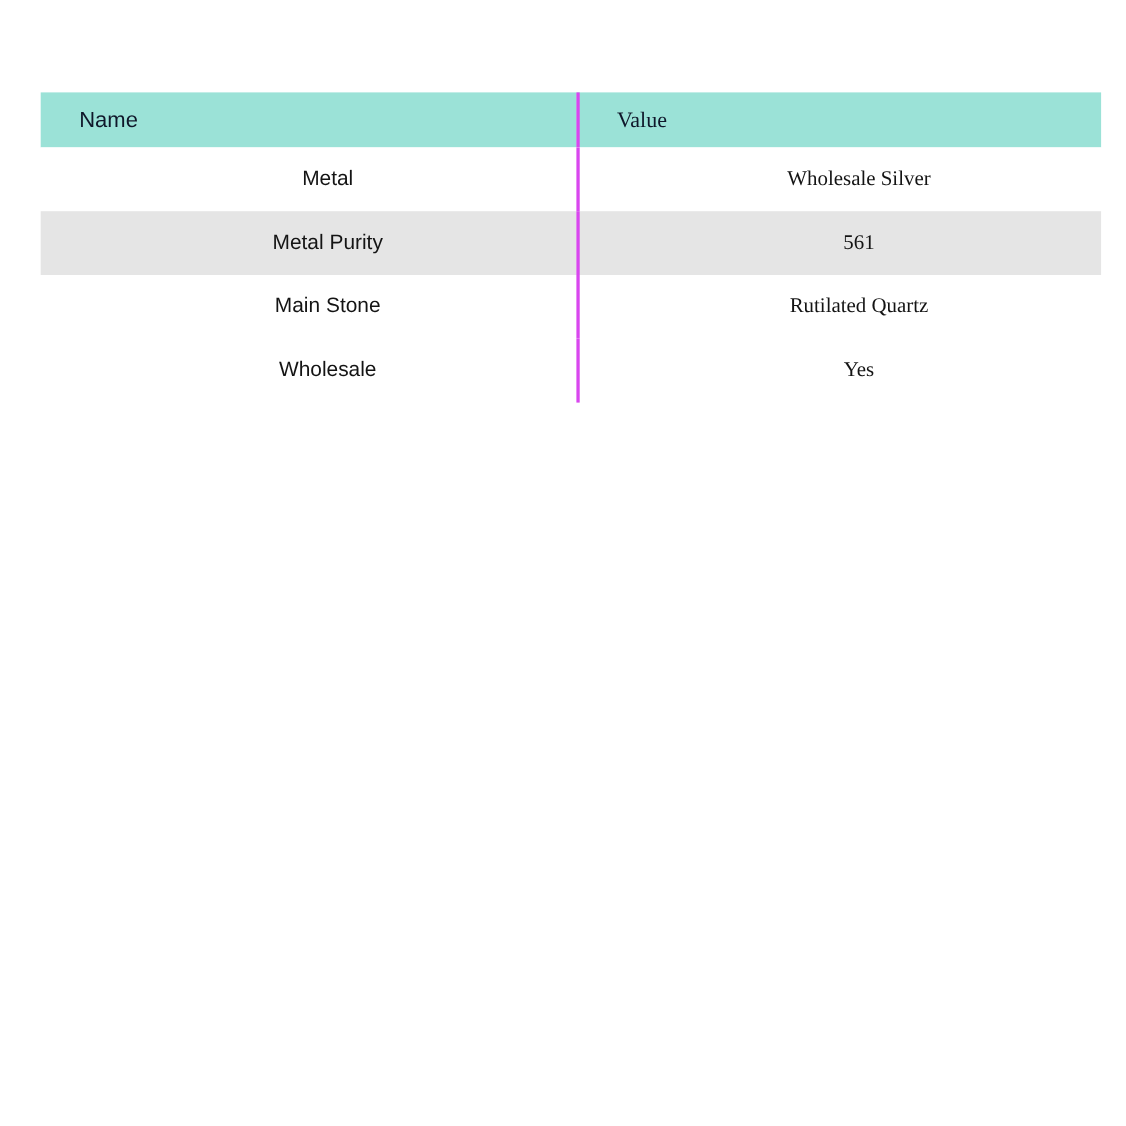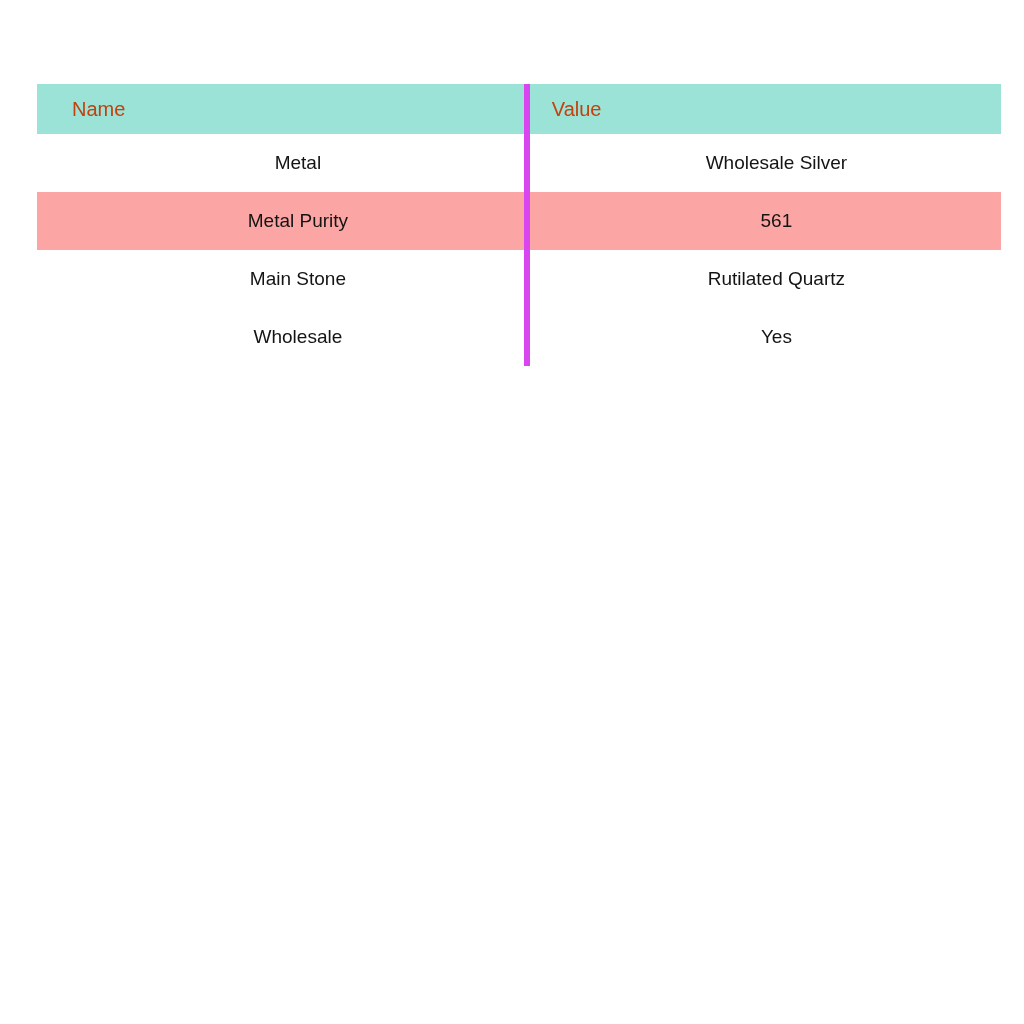--- a/index.html
+++ b/index.html
@@ -30,42 +30,43 @@
   table.spec-table col.col-value { width: 49.5%; }
 
   table.spec-table th {
     background: #9be2d7;
     height: 50px;
     font-size: 20px;
     font-weight: 400;
     text-align: left;
     vertical-align: middle;
     padding: 0 0 0 35px;
-    color: #c2410c;
+    color: #0f172a;
   }
 
   table.spec-table th.value-col,
   table.spec-table td.value-col {
-    padding-left: 22px;
-    border-left: 6px solid #d946ef;
+    padding-left: 34px;
+    border-left: 3px solid #d946ef;
+    font-family: Liberation Serif, serif;
   }
 
   table.spec-table td {
     height: 58px;
     font-size: 19px;
     font-weight: 400;
     text-align: center;
     vertical-align: middle;
     padding: 0 0 0 35px;
     background: #ffffff;
     color: #141414;
   }
 
   table.spec-table tr.alt td {
-    background: #fca5a5;
+    background: #e5e5e5;
   }
 </style>
 </head>
 <body>
 
 <div class="spec-table-wrap">
   <table class="spec-table">
     <colgroup>
       <col class="col-name">
       <col class="col-value">

